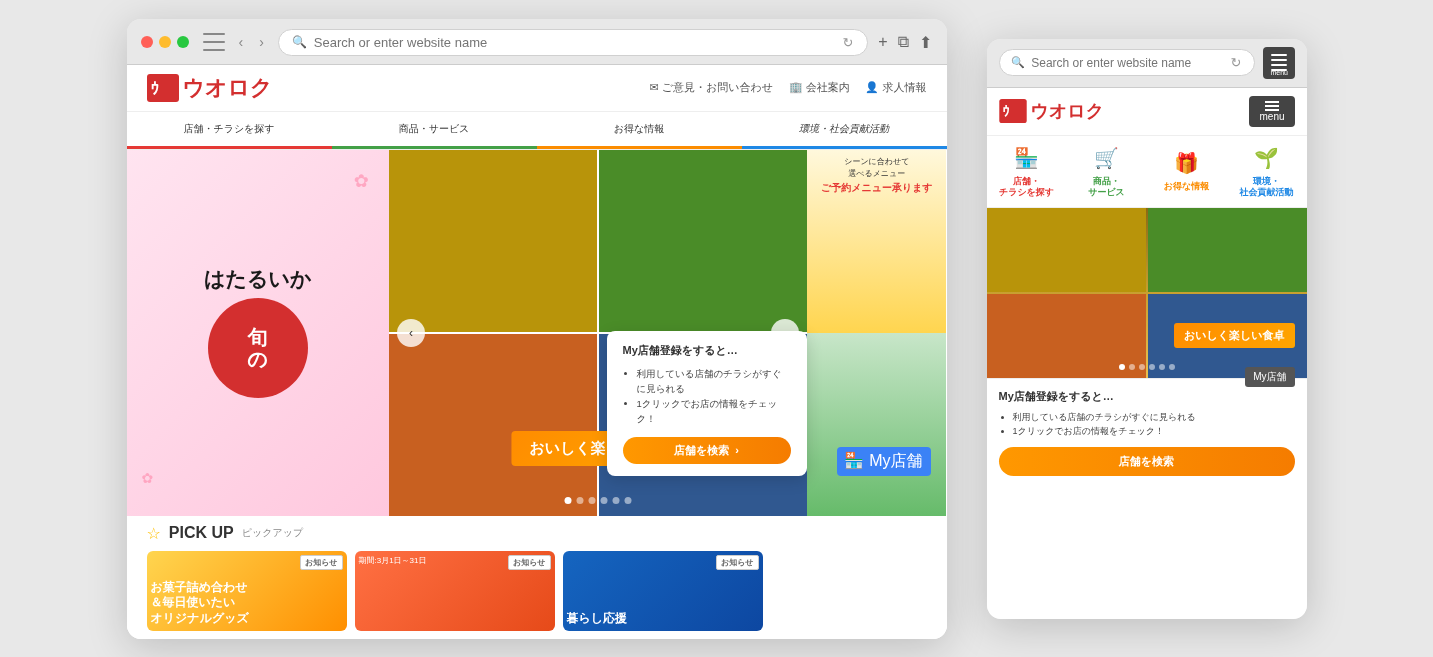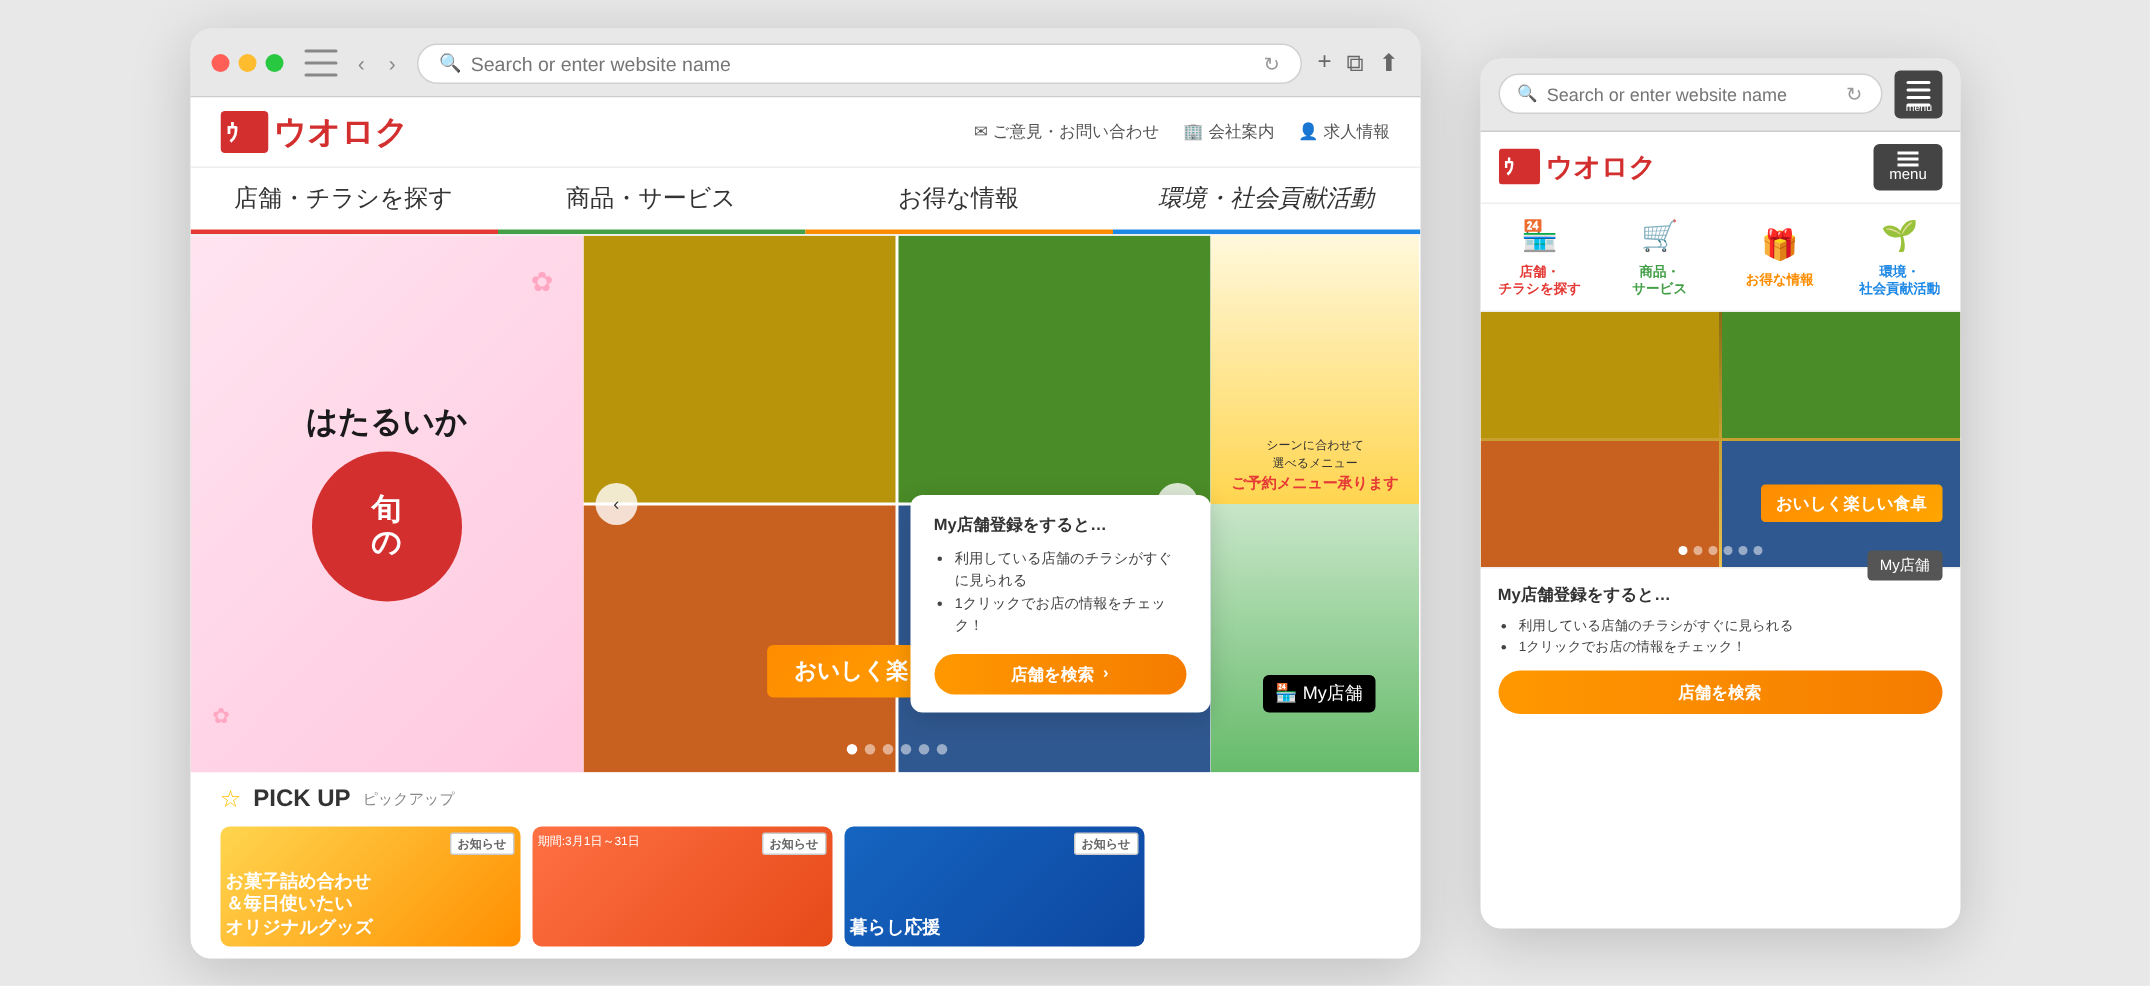--- a/index.html
+++ b/index.html
@@ -168,21 +168,21 @@
 
     .nav-menu {
       display: flex;
       border-top: 1px solid #eee;
     }
 
     .nav-item {
       flex: 1;
       text-align: center;
       padding: 10px 0;
-      font-size: 16px;
+      font-size: 10px;
       color: #333;
       cursor: pointer;
       border-bottom: 3px solid transparent;
       position: relative;
     }
 
     .nav-item:nth-child(1) { border-bottom-color: #e53935; }
     .nav-item:nth-child(2) { border-bottom-color: #43a047; }
     .nav-item:nth-child(3) { border-bottom-color: #fb8c00; }
     .nav-item:nth-child(4) { border-bottom-color: #1e88e5; font-style: italic; }
@@ -336,24 +336,24 @@
       cursor: pointer;
       display: flex;
       align-items: center;
       justify-content: center;
       gap: 6px;
     }
 
     .my-store-tag {
       position: absolute;
       bottom: 40px;
-      right: 30px;
-      background: #000000;
-      color: #fff;
-      font-size: 12px;
+      right: 16px;
+      background: #3b82f6;
+      color: #fff;
+      font-size: 16px;
       padding: 4px 8px;
       border-radius: 4px;
       z-index: 31;
       display: flex;
       align-items: center;
       gap: 4px;
     }
 
     
     .pickup-section {
@@ -742,21 +742,21 @@
           <div class="hero-dot active"></div>
           <div class="hero-dot"></div>
           <div class="hero-dot"></div>
           <div class="hero-dot"></div>
           <div class="hero-dot"></div>
           <div class="hero-dot"></div>
         </div>
       </div>
 
       <div class="hero-right">
-        <div style="height:50%;background:linear-gradient(180deg,#fff8dc,#ffd54f);display:flex;align-items:flex-end;justify-content:center;padding:6px;">
+        <div style="height:50%;background:linear-gradient(180deg,#fff8dc,#ffd54f);display:flex;align-items:flex-start;justify-content:center;padding:6px;">
           <div style="font-size:8px;color:#333;text-align:center;line-height:1.5;">
             シーンに合わせて<br>選べるメニュー<br>
             <span style="font-size:10px;font-weight:bold;color:#e53935;">ご予約メニュー承ります</span>
           </div>
         </div>
         <div style="height:50%;background:linear-gradient(180deg,#c8e6c9,#66bb6a);"></div>
       </div>
 
       <div class="my-store-tag">🏪 My店舗</div>
 

